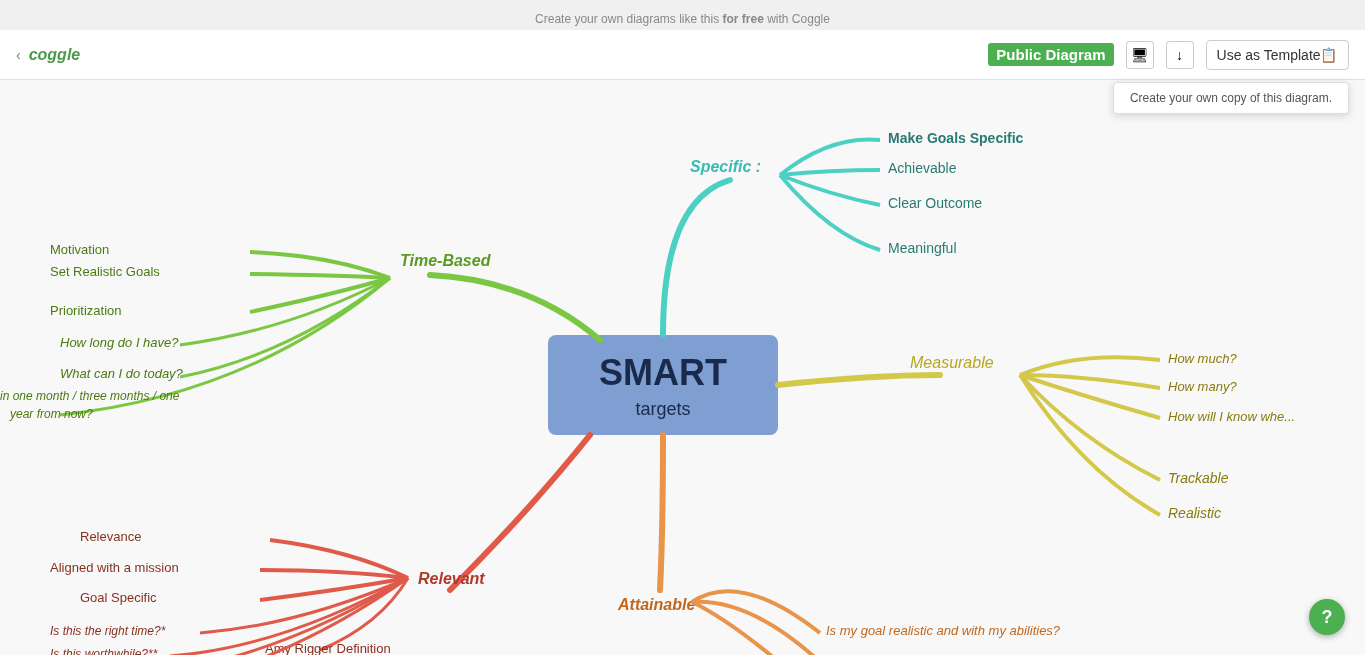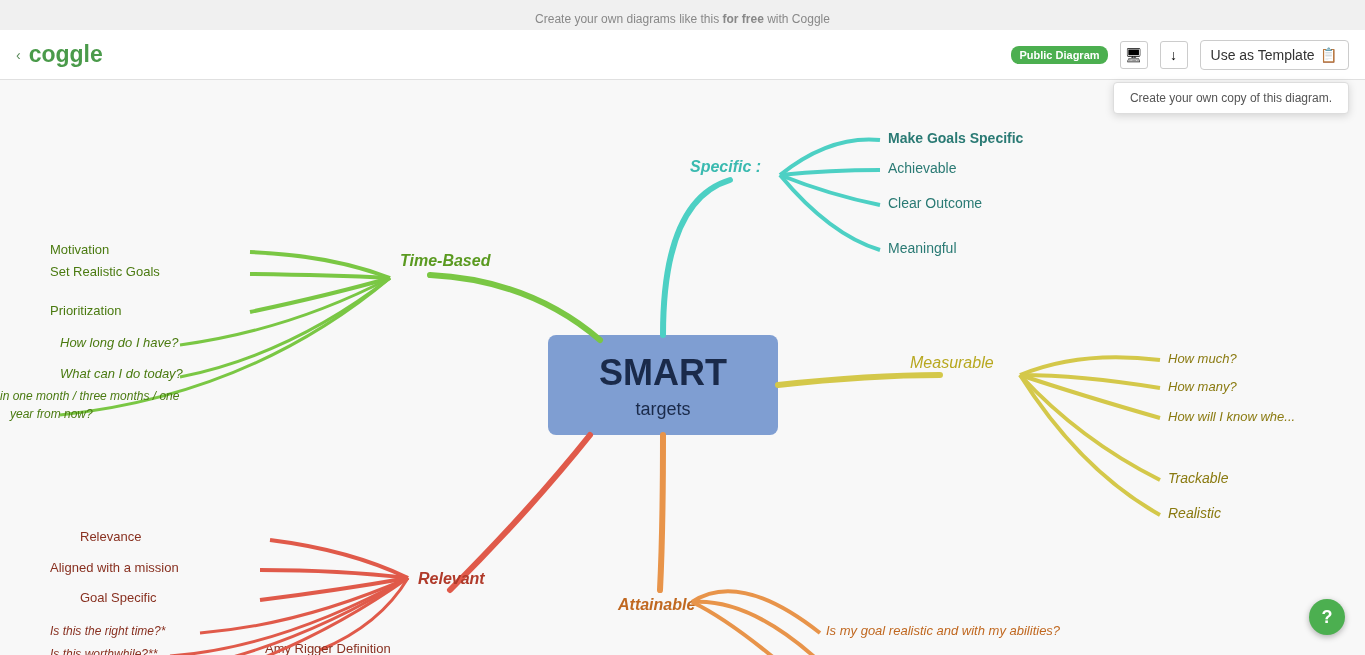--- a/index.html
+++ b/index.html
@@ -48,55 +48,55 @@
       display: flex;
       align-items: center;
       color: #5a8a5a;
       font-size: 14px;
       cursor: pointer;
       text-decoration: none;
     }
     #back-btn .arrow { margin-right: 4px; }
     #coggle-logo {
       color: #4a9a4a;
-      font-size: 23px;
+      font-size: 16px;
       font-weight: bold;
       margin-left: 4px;
+      font-style: italic;
     }
 
     #toolbar-right {
       margin-left: auto;
       display: flex;
       align-items: center;
       gap: 12px;
     }
     .public-badge {
       background: #4caf50;
       color: white;
-      font-size: 11px;
+      font-size: 15px;
       padding: 3px 8px;
-      border-radius: 8px;
+      border-radius: 3px;
       font-weight: bold;
     }
     .toolbar-icon {
       width: 28px;
       height: 28px;
       border: 1px solid #ccc;
       border-radius: 3px;
       display: flex;
       align-items: center;
       justify-content: center;
       cursor: pointer;
       background: white;
       font-size: 14px;
     }
     .use-template-btn {
       display: flex;
       align-items: center;
-      gap: 6px;
       font-size: 14px;
       color: #333;
       cursor: pointer;
       padding: 6px 10px;
       border: 1px solid #ccc;
       border-radius: 4px;
       background: white;
     }
 
     

